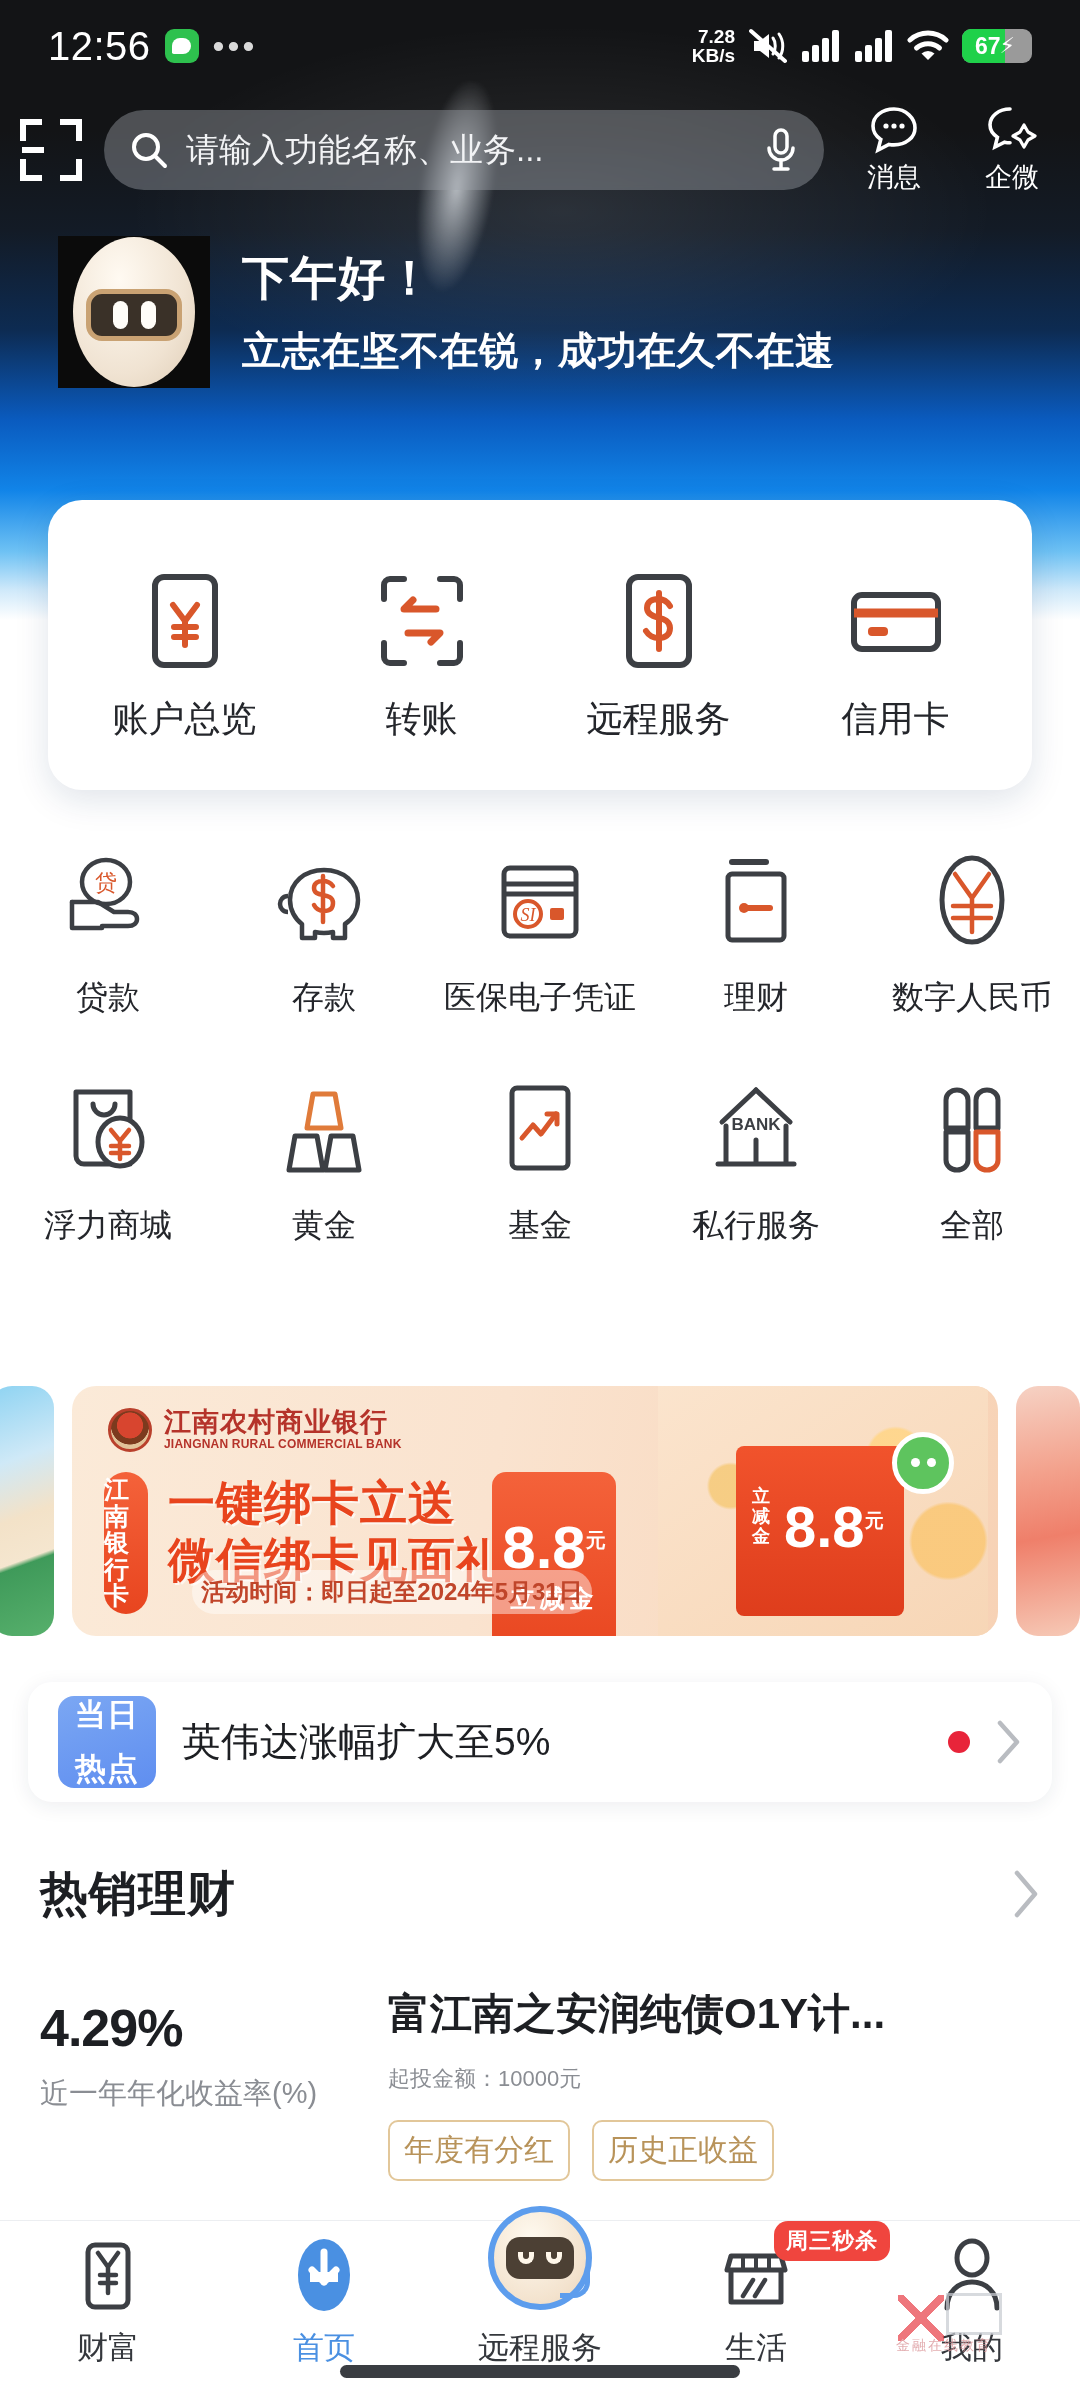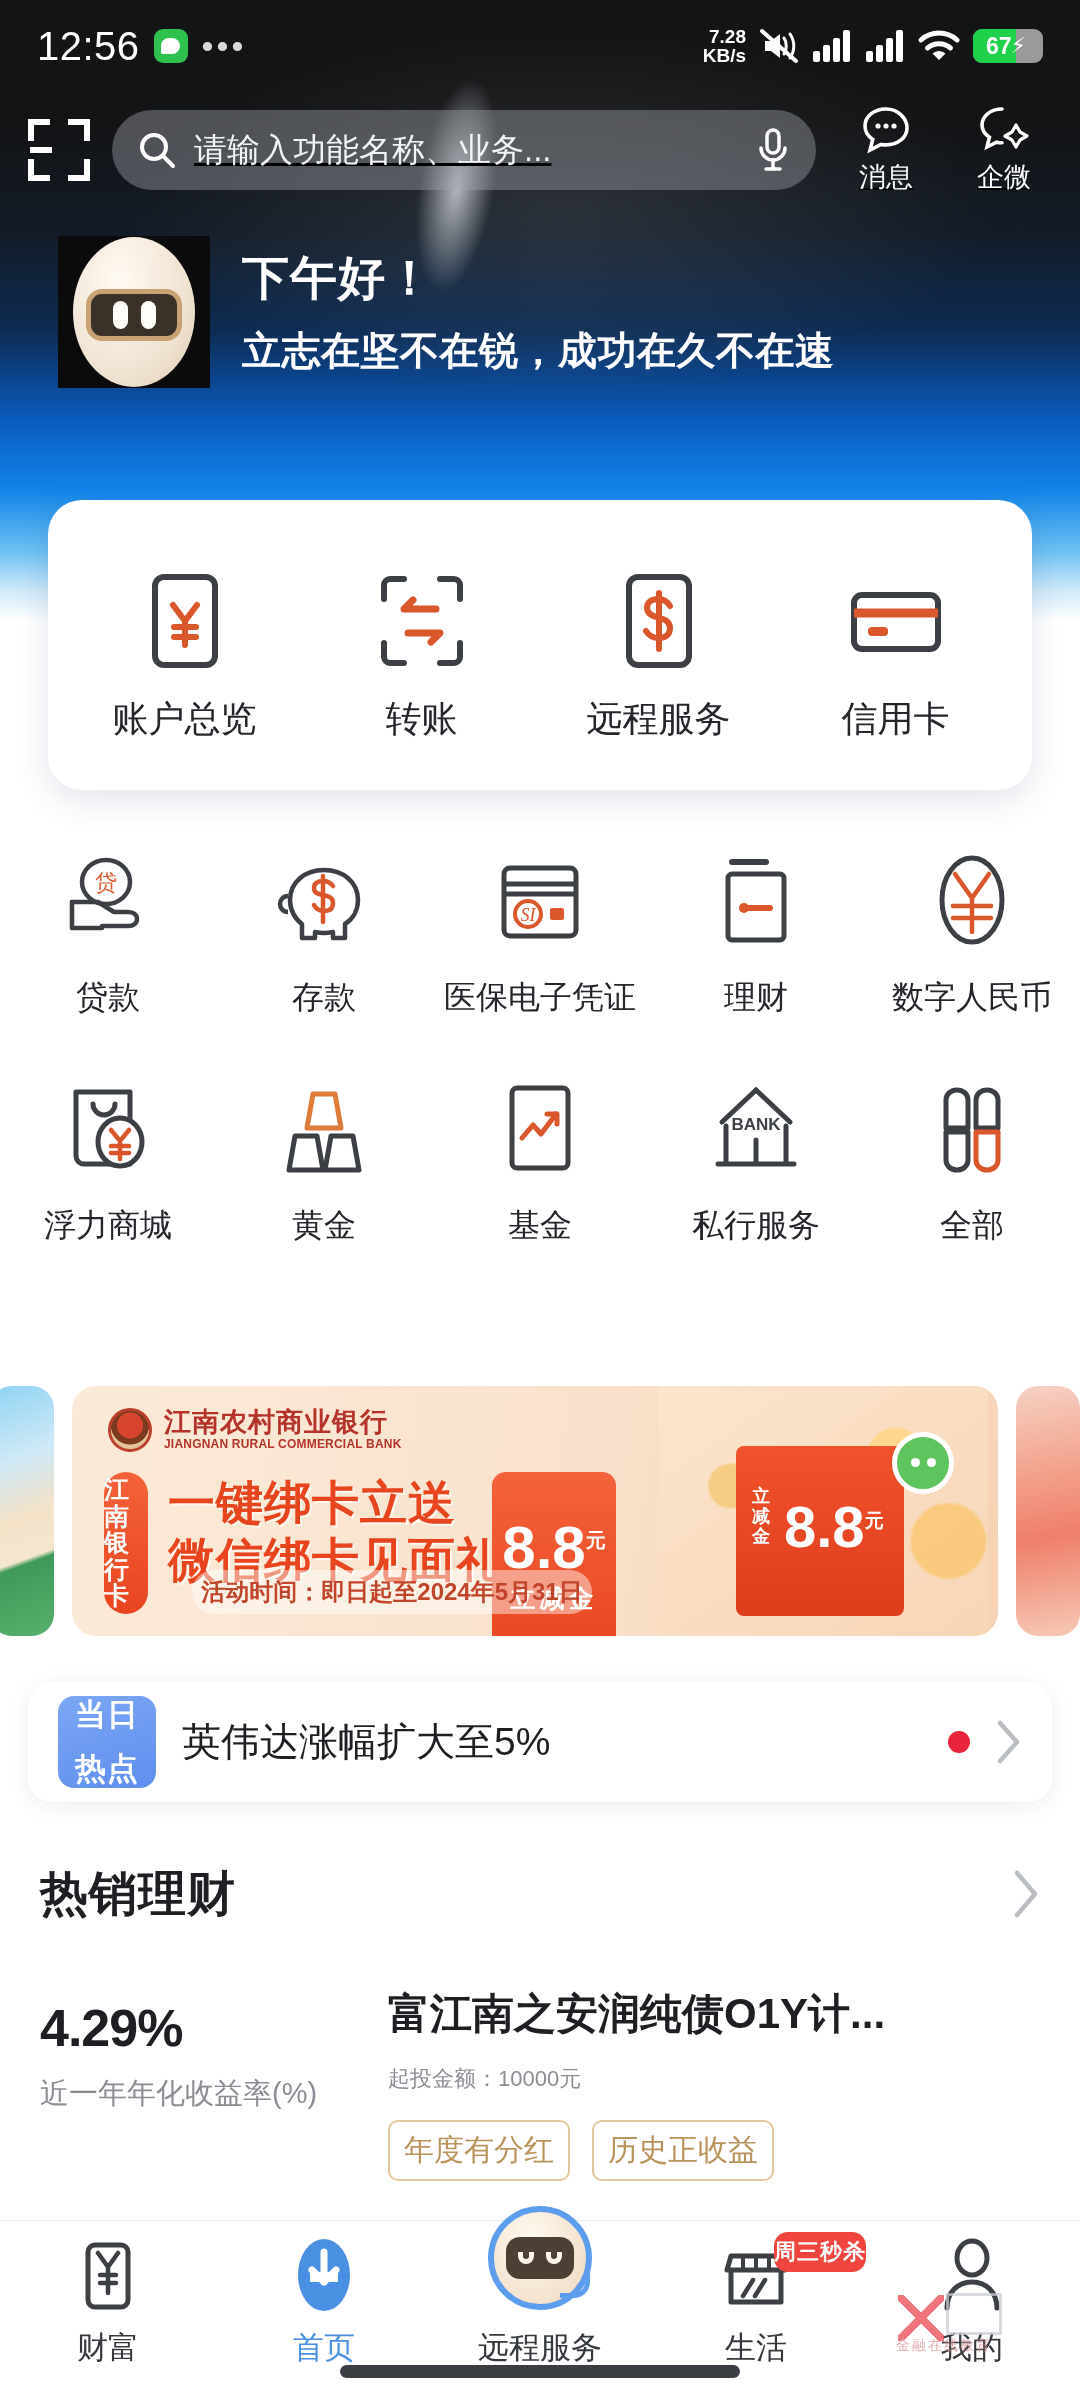--- a/index.html
+++ b/index.html
@@ -34,21 +34,21 @@
     position:absolute; left:360px; top:80px; width:180px; height:300px;
     background:radial-gradient(ellipse 52px 150px at 50% 35%, rgba(230,235,240,0.75), rgba(200,210,220,0.0) 72%);
     transform:rotate(9deg);
     filter:blur(1px);
   }
 
   
   .statusbar {
     position:absolute; left:0; top:0; width:1080px; height:92px;
     display:flex; align-items:center; justify-content:space-between;
-    padding:0 37px; color:#fff;
+    padding:0 48px; color:#fff;
   }
   .sb-left { display:flex; align-items:center; gap:14px; }
   .sb-time { font-size:40px; font-weight:500; letter-spacing:0.5px; }
   .wechat-chip {
     width:34px; height:34px; border-radius:9px; background:#2ec14e;
     display:flex; align-items:center; justify-content:center;
   }
   .wechat-bubble { width:19px; height:16px; background:#fff; border-radius:9px 9px 9px 2px; }
   .sb-dots { font-size:34px; letter-spacing:3px; color:#d9d9d9; line-height:10px; }
   .sb-right { display:flex; align-items:center; gap:13px; }
@@ -68,21 +68,21 @@
   }
   .battery-text {
     position:relative; z-index:2; width:100%; display:flex; align-items:center;
     justify-content:center; font-size:23px; font-weight:800; color:#fff; padding-right:4px;
   }
   .bolt { font-size:22px; margin-left:-1px; }
 
   
   .headerbar {
     position:absolute; left:0; top:96px; width:1080px; height:108px;
-    display:flex; align-items:center; padding:0 28px; gap:22px;text-decoration:underline;
+    display:flex; align-items:center; padding:0 20px; gap:22px;
   }
   .scan-icon { width:62px; height:62px; flex:none; position:relative; }
   .scan-icon i {
     position:absolute; width:22px; height:22px; border:6px solid #fff;
   }
   .scan-icon i.tl { left:0; top:0; border-right:none; border-bottom:none; }
   .scan-icon i.tr { right:0; top:0; border-left:none; border-bottom:none; }
   .scan-icon i.bl { left:0; bottom:0; border-right:none; border-top:none; }
   .scan-icon i.br { right:0; bottom:0; border-left:none; border-top:none; }
   .scan-icon .bar {
@@ -279,21 +279,21 @@
   }
   .nav-item {
     flex:1; display:flex; flex-direction:column; align-items:center; gap:12px; position:relative;
   }
   .nav-label { font-size:31px; color:#35383d; }
   .nav-item.active .nav-label { color:#4a90e2; }
   .nav-icon-slot { height:80px; display:flex; align-items:center; justify-content:center; }
   .sale-badge {
     position:absolute; top:-14px; left:50%; transform:translateX(18px);
     background:#f0453e; color:#fff; font-size:22px; font-weight:700;
-    border-radius:14px; padding:5px 0; white-space:nowrap; letter-spacing:1px;margin-top:11px;
+    border-radius:14px; padding:5px 12px; white-space:nowrap; letter-spacing:1px;
   }
   .robot-nav {
     width:104px; height:104px; border-radius:50%; margin-top:-34px;
     background:radial-gradient(ellipse at 40% 30%, #fffaf0, #f3e2cd 70%, #e6d2ba);
     border:6px solid #5d9ded; position:relative;
     display:flex; align-items:center; justify-content:center;
   }
   .robot-visor {
     width:68px; height:42px; border-radius:14px; background:#4c4034;
     display:flex; align-items:center; justify-content:center; gap:12px;

